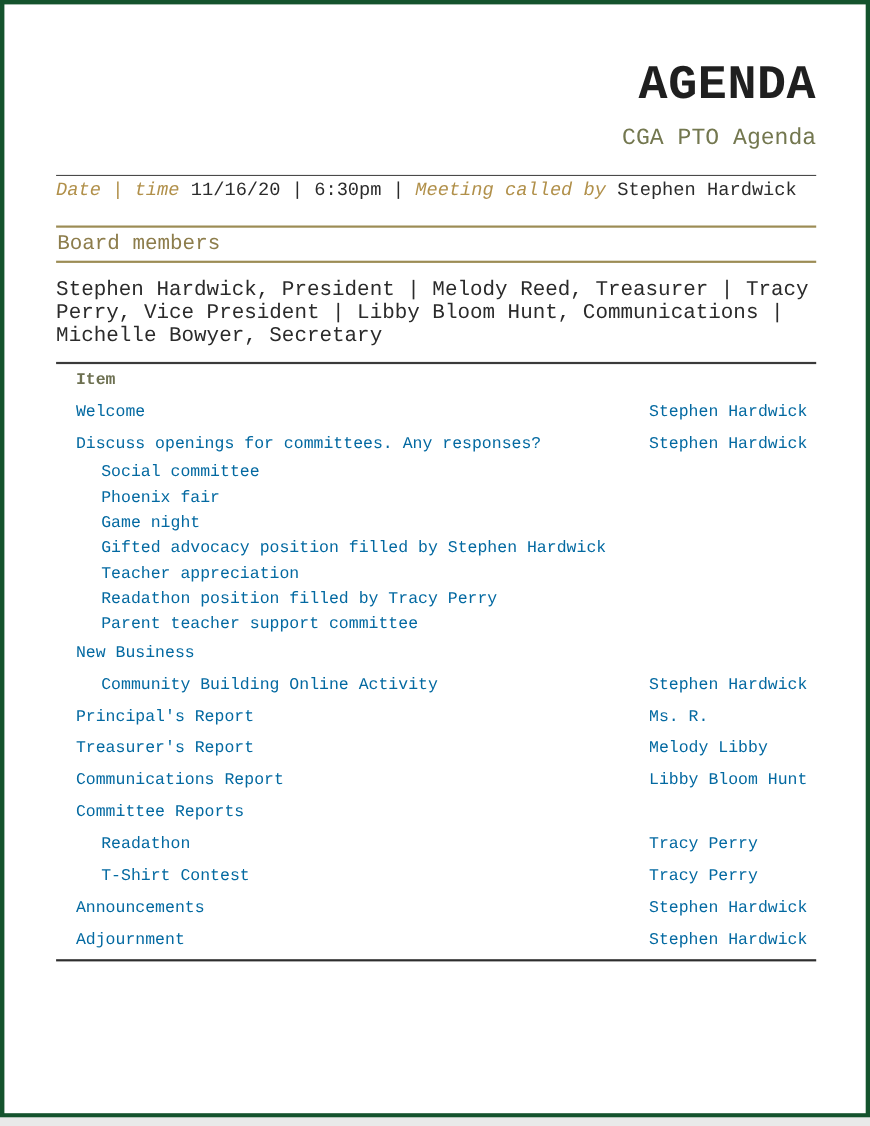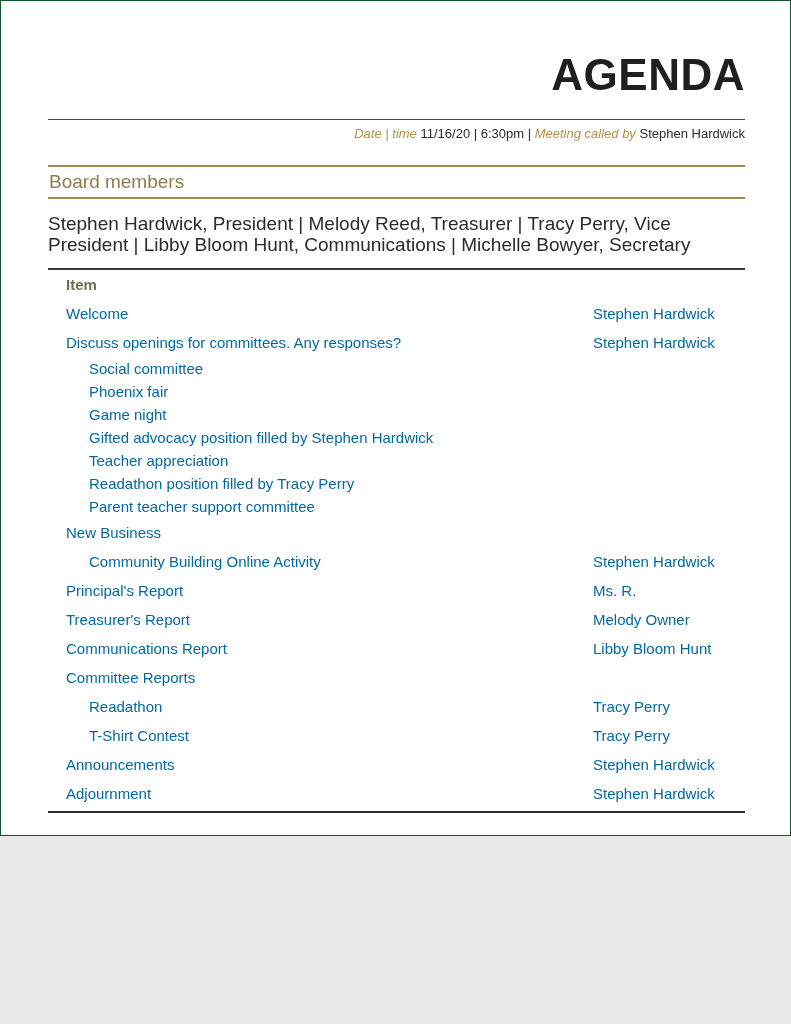--- a/index.html
+++ b/index.html
@@ -1,32 +1,32 @@
 <!DOCTYPE html>
 <html><head>
 <meta charset="utf-8">
 <style>
   html,body{margin:0;padding:0;background:#e9e9e9;}
   .page{
-    width:791px;height:836px;box-sizing:border-box;
-    background:#ffffff;border:1px solid #14532d;
-    font-family:Liberation Sans, sans-serif;color:#303030;
+    width:791px;height:1016px;box-sizing:border-box;
+    background:#ffffff;border:4px solid #14532d;
+    font-family:Liberation Mono, monospace;color:#303030;
     padding:0 45px 0 47px;overflow:hidden;position:relative;
   }
   
   .title{
     text-align:right;font-size:44px;font-weight:bold;line-height:48px;
     letter-spacing:0.5px;margin-top:50px;color:#1f1f1f;
   }
   .subtitle{
     text-align:right;font-size:21px;line-height:24px;margin-top:13px;color:#73774f;
   }
   .rule-dark-thin{border-top:1px solid #4a4a4a;margin-top:20px;}
   .date-line{
-    text-align:right;font-size:13px;line-height:21px;margin-top:3px;color:#2b2b2b;
+    font-size:17px;line-height:21px;margin-top:3px;color:#2b2b2b;
   }
   .gold-italic{color:#b1904a;font-style:italic;}
   
   .board-heading{
     margin-top:21px;border-top:2px solid #9c8c55;border-bottom:2px solid #9c8c55;
     padding:5px 0 6px 1px;color:#8d7d4c;font-size:19px;line-height:19px;
   }
   .board-text{
     margin-top:14px;font-size:19px;line-height:21px;max-width:702px;color:#2b2b2b;
   }
@@ -41,20 +41,21 @@
   .cell.owner{flex:0 0 152px;width:152px;}
   .trow.indent .cell.item{padding-left:41px;}
   .rule-bottom{border-top:2px solid #2e2e2e;margin-top:3px;}
 </style>
 </head>
 <body>
 
 <div class="page">
 
   <div class="title">AGENDA</div>
+  <div class="subtitle">CGA PTO Agenda</div>
 
   <div class="rule-dark-thin"></div>
 
   <div class="date-line"><span class="gold-italic">Date | time</span>
     <span>11/16/20 | 6:30pm |</span>
     <span class="gold-italic">Meeting called by</span>
     <span>Stephen Hardwick</span></div>
 
   <div class="board-heading">Board members</div>
 
@@ -110,21 +111,21 @@
         <div class="trow indent">
           <div class="cell item">Community Building Online Activity</div>
           <div class="cell owner">Stephen Hardwick</div>
         </div>
         <div class="trow">
           <div class="cell item">Principal's Report</div>
           <div class="cell owner">Ms. R.</div>
         </div>
         <div class="trow">
           <div class="cell item">Treasurer's Report</div>
-          <div class="cell owner">Melody Owner</div>
+          <div class="cell owner">Melody Libby</div>
         </div>
         <div class="trow">
           <div class="cell item">Communications Report</div>
           <div class="cell owner">Libby Bloom Hunt</div>
         </div>
         <div class="trow">
           <div class="cell item">Committee Reports</div>
           <div class="cell owner"></div>
         </div>
         <div class="trow indent">

